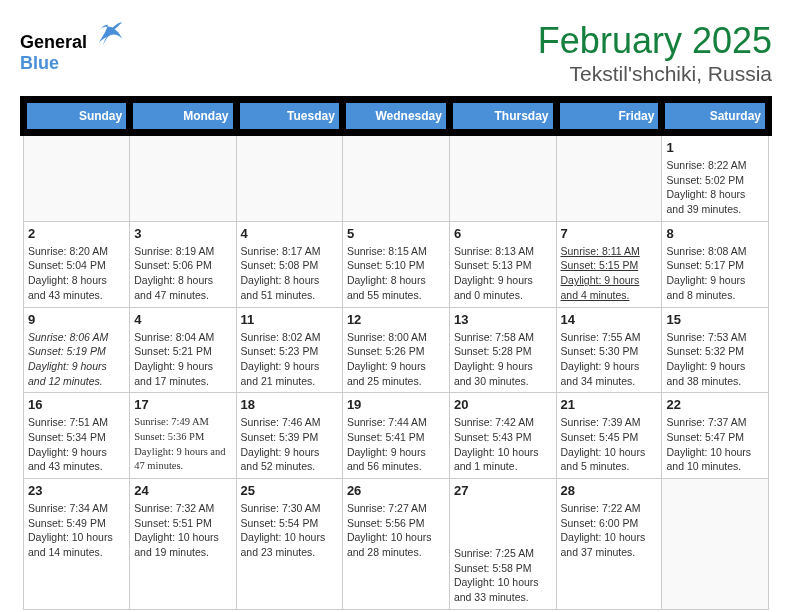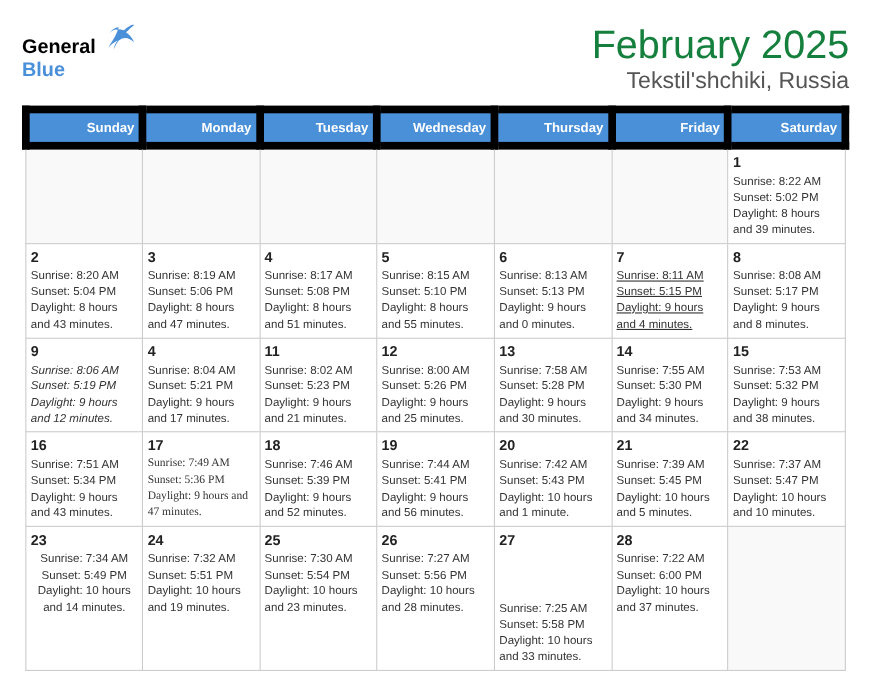--- a/index.html
+++ b/index.html
@@ -260,21 +260,21 @@
         <td>
           <div class="day-number">22</div>
           <div class="day-info" style="white-space: pre-line;">Sunrise: 7:37 AM
 Sunset: 5:47 PM
 Daylight: 10 hours and 10 minutes.</div>
         </td>
       </tr>
       <tr class="week-row">
         <td>
           <div class="day-number">23</div>
-          <div class="day-info" style="white-space: pre-line; text-align: center;">Sunrise: 7:34 AM
+          <div class="day-info" style="white-space: pre-line;">Sunrise: 7:34 AM
 Sunset: 5:49 PM
 Daylight: 10 hours and 14 minutes.</div>
         </td>
         <td>
           <div class="day-number">24</div>
           <div class="day-info" style="white-space: pre-line;">Sunrise: 7:32 AM
 Sunset: 5:51 PM
 Daylight: 10 hours and 19 minutes.</div>
         </td>
         <td>

